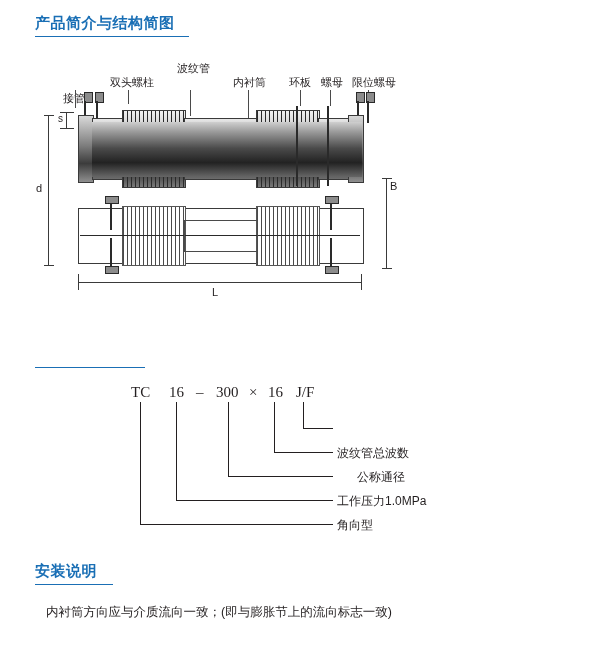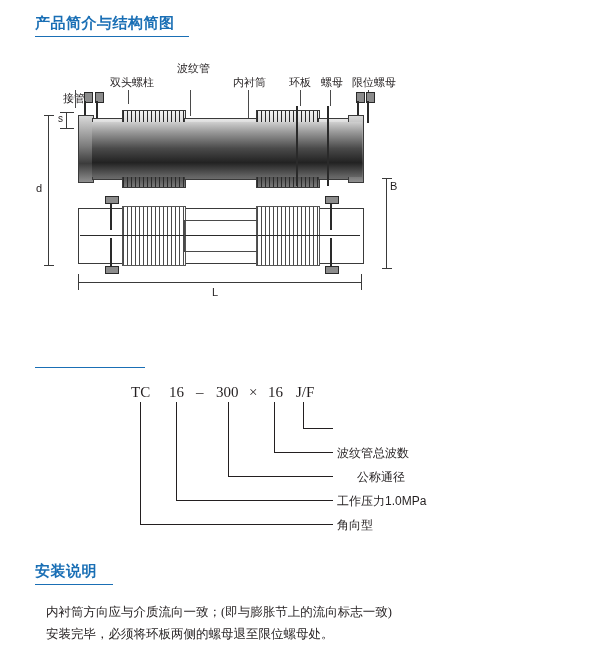--- a/index.html
+++ b/index.html
@@ -261,16 +261,15 @@
     <div class="code-desc" style="left:337px; top:115px;text-align:right;">工作压力1.0MPa</div>
 
     <div class="code-vline" style="left:140px; top:24px; height:122px;"></div>
     <div class="code-hline" style="left:140px; top:146px; width:193px;"></div>
     <div class="code-desc" style="left:337px; top:139px;">角向型</div>
   </div>
 
   <div class="section-title" style="left:35px; top:562px;">安装说明</div>
   <div class="title-underline" style="left:35px; top:584px; width:78px;"></div>
 
-  <div class="note-line" style="left:46px; top:604px;font-family:Liberation Serif, serif;">内衬筒方向应与介质流向一致；(即与膨胀节上的流向标志一致)</div>
-  <div class="note-line" style="left:46px; top:626px;">安装完毕，必须将环板两侧的螺母退至限位螺母处。</div>
+  <div class="note-line" style="left:46px; top:604px;">内衬筒方向应与介质流向一致；(即与膨胀节上的流向标志一致)</div>
 
 </div>
 
 </body></html>

